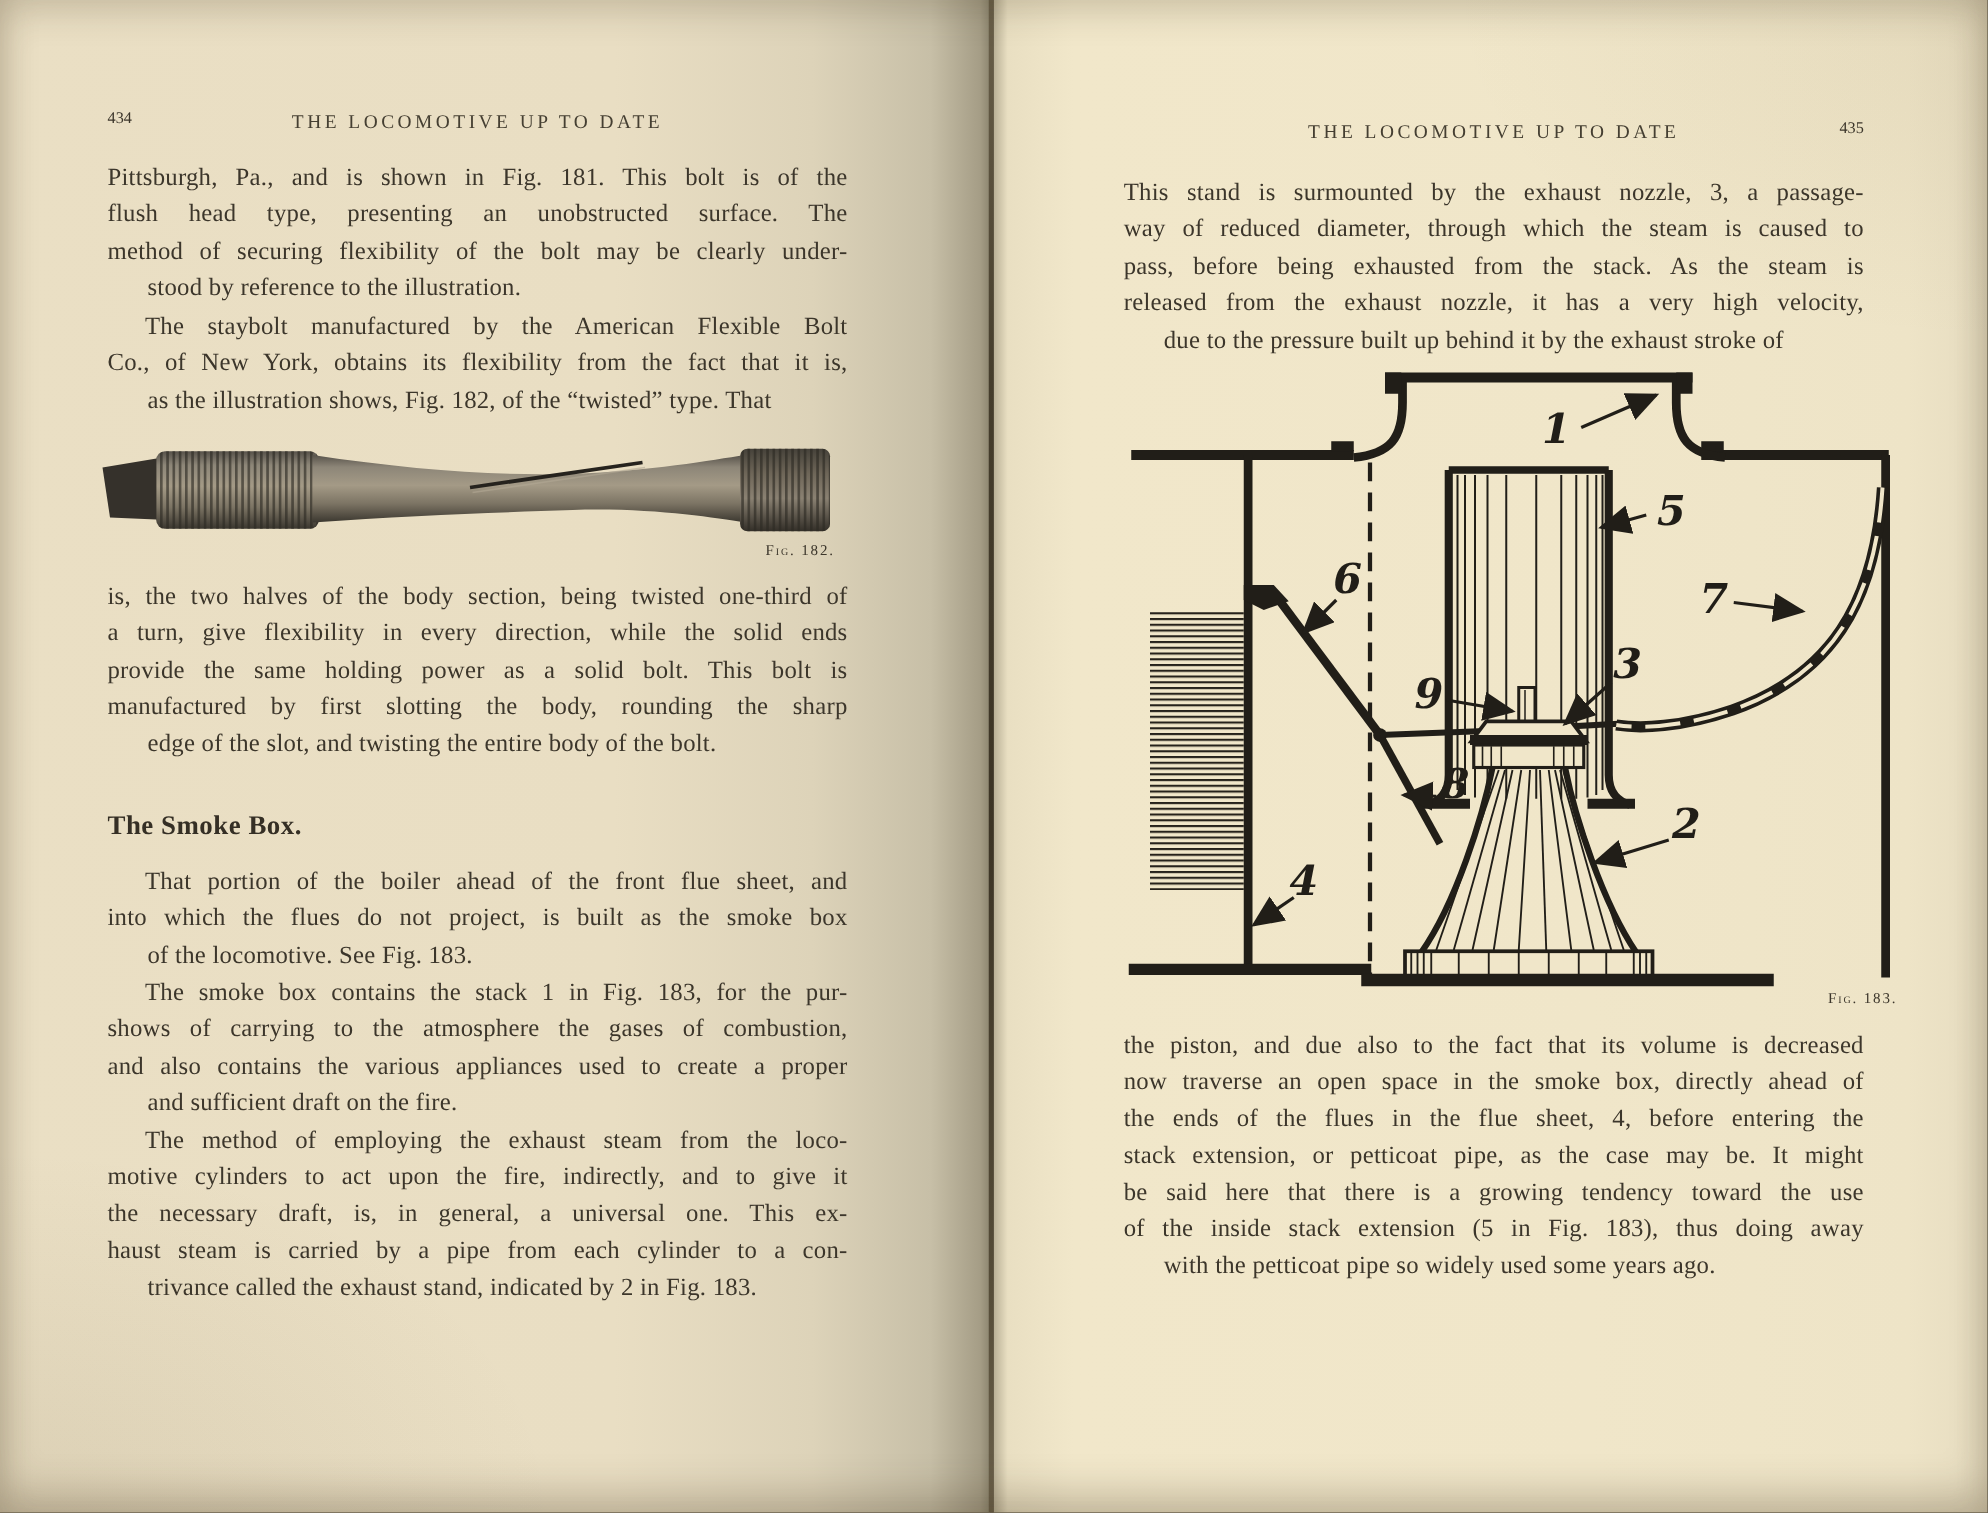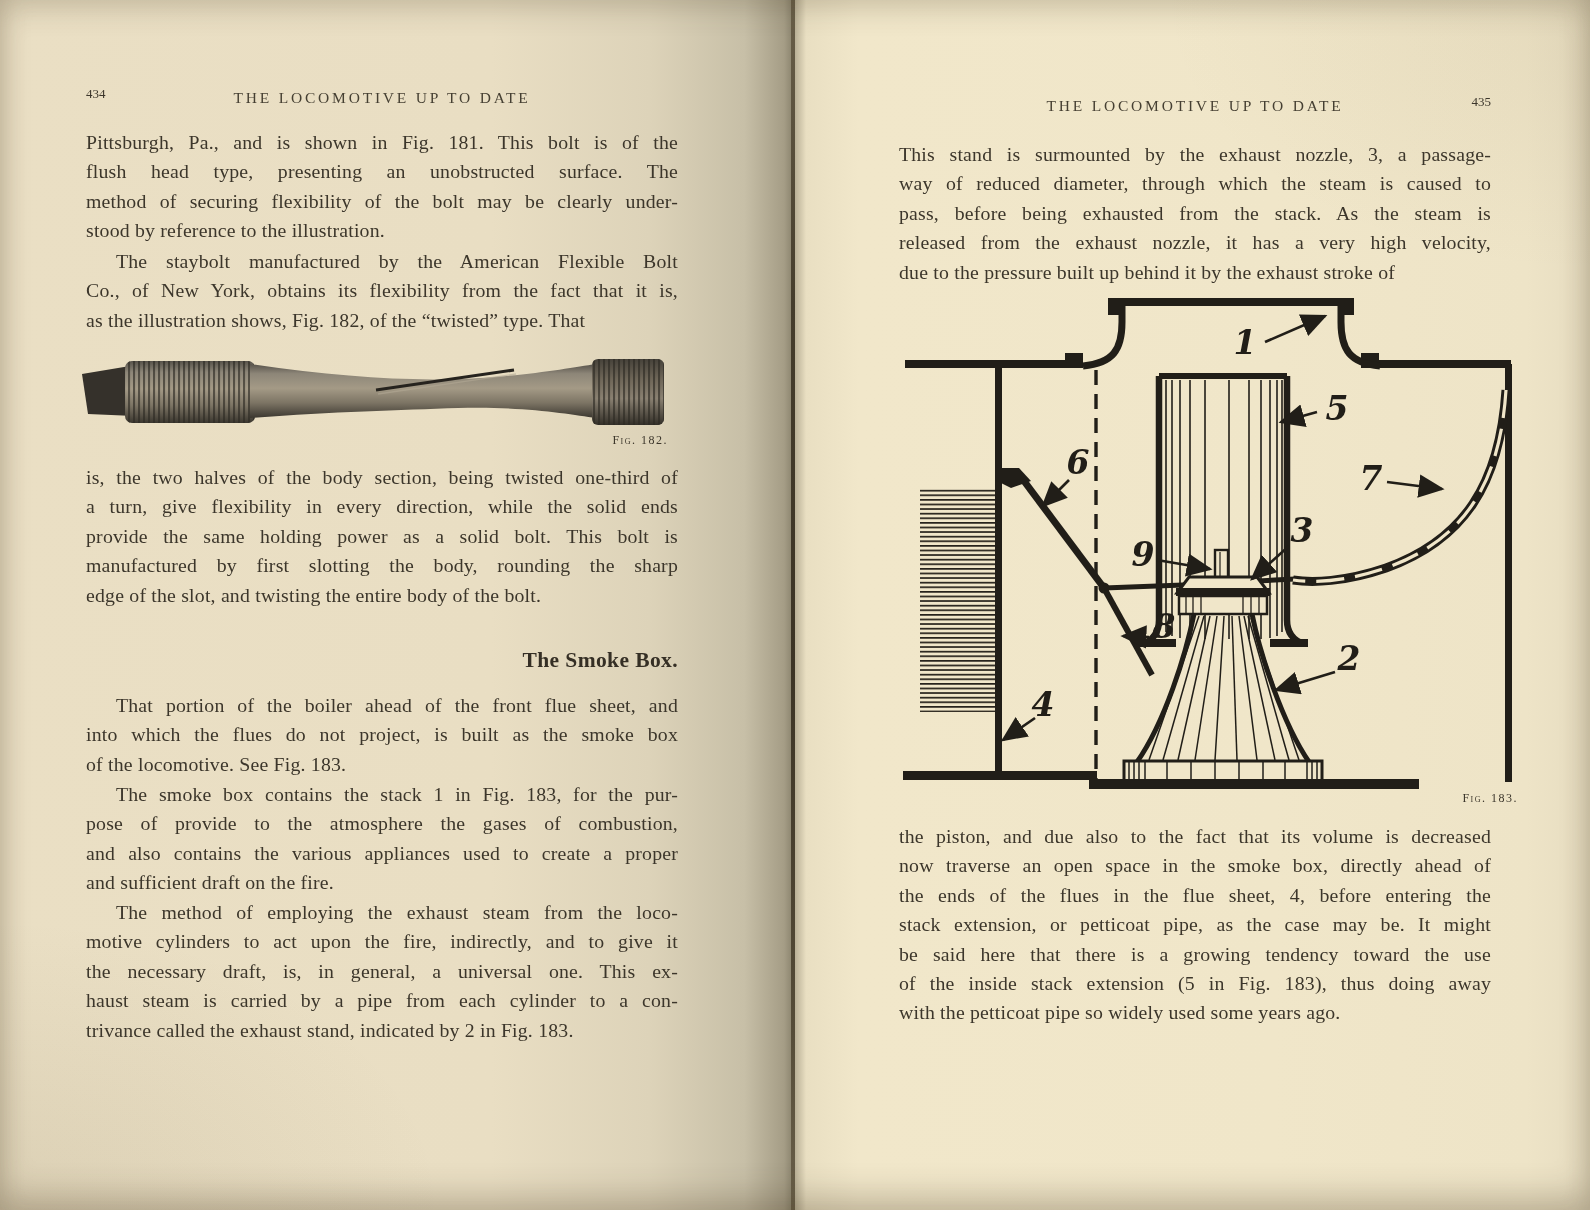--- a/index.html
+++ b/index.html
@@ -30,33 +30,33 @@
     position:absolute;inset:0;pointer-events:none;
     box-shadow:inset 0 12px 26px rgba(70,55,30,.16), inset 0 -16px 30px rgba(70,55,30,.25);
   }
   
   .textblock{
     position:absolute;width:592px;
     font-size:19.8px;line-height:29.4px;color:#3c362b;
     letter-spacing:.2px;
   }
   .tline{text-align:justify;text-align-last:justify;}
-  .tline.last{text-align-last:left;}
+  .tline.last{text-align-last:left;margin-left:32px;}
   .indent-first .tline:first-child{text-indent:30px;}
   .runhead{
     position:absolute;font-size:15.5px;letter-spacing:2.8px;color:#453f32;
     font-weight:normal;
   }
   .pagenum{position:absolute;font-size:13px;color:#3c362b;}
   .figcaption{
     position:absolute;text-align:right;color:#3c362b;
     font-variant:small-caps;font-size:12px;letter-spacing:1.5px;
   }
   .sectionhead{
-    position:absolute;text-align:right;font-weight:bold;
+    position:absolute;text-align:left;font-weight:bold;
     font-size:21.5px;color:#352f25;letter-spacing:.4px;
   }
   svg{display:block;}
 </style>
 </head>
 <body>
 
 <div class="spread">
 
   <div class="page page-left">
@@ -120,21 +120,21 @@
     <div class="sectionhead" style="left:86px;top:648px;width:592px;">The Smoke Box.</div>
 
     <div class="textblock indent-first" style="left:86px;top:691px;">
         <div class="tline">That portion of the boiler ahead of the front flue sheet, and</div>
         <div class="tline">into which the flues do not project, is built as the smoke box</div>
         <div class="tline last">of the locomotive.  See Fig. 183.</div>
       </div>
 
     <div class="textblock indent-first" style="left:86px;top:780px;">
         <div class="tline">The smoke box contains the stack 1 in Fig. 183, for the pur-</div>
-        <div class="tline">pose of provide to the atmosphere the gases of combustion,</div>
+        <div class="tline">shows of carrying to the atmosphere the gases of combustion,</div>
         <div class="tline">and also contains the various appliances used to create a proper</div>
         <div class="tline last">and sufficient draft on the fire.</div>
       </div>
 
     <div class="textblock indent-first" style="left:86px;top:898px;">
         <div class="tline">The method of employing the exhaust steam from the loco-</div>
         <div class="tline">motive cylinders to act upon the fire, indirectly, and to give it</div>
         <div class="tline">the necessary draft, is, in general, a universal one.  This ex-</div>
         <div class="tline">haust steam is carried by a pipe from each cylinder to a con-</div>
         <div class="tline last">trivance called the exhaust stand, indicated by 2 in Fig. 183.</div>

